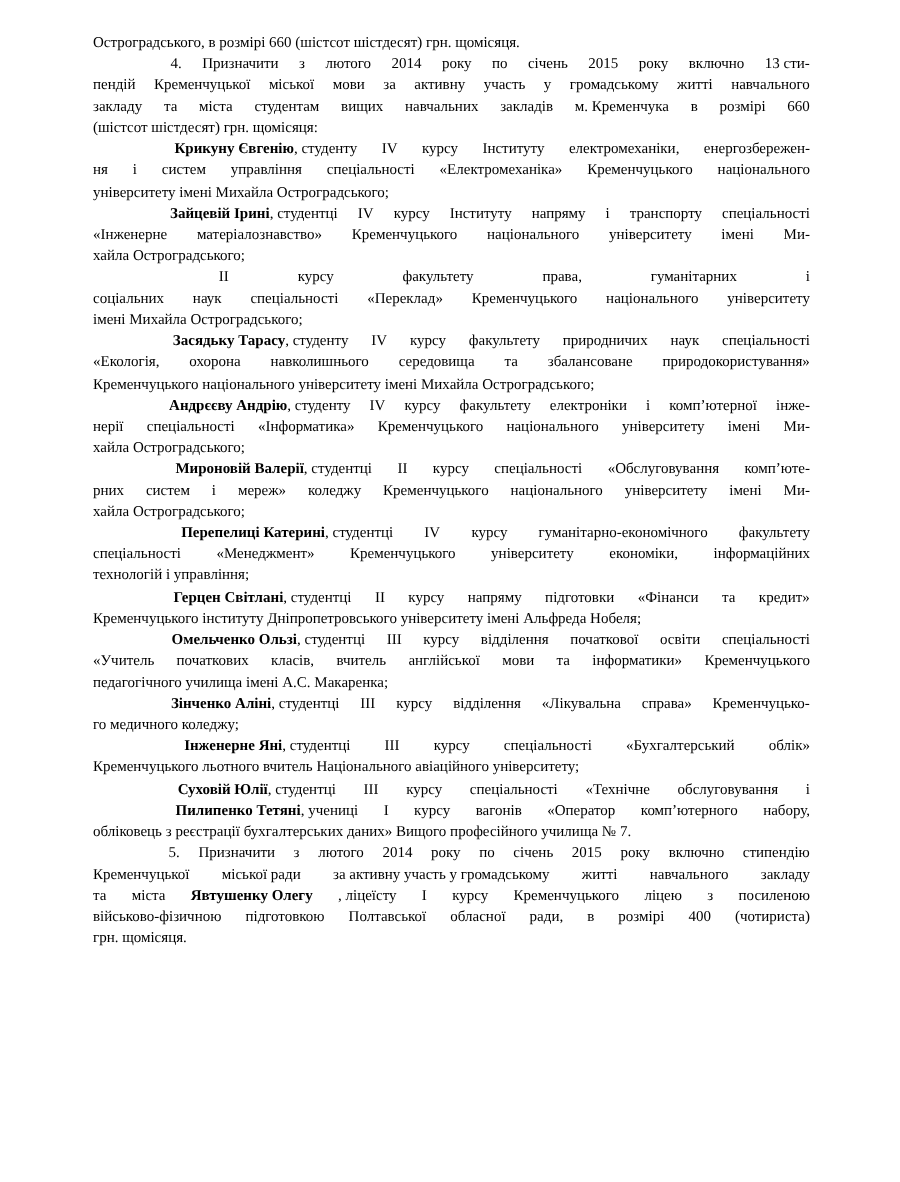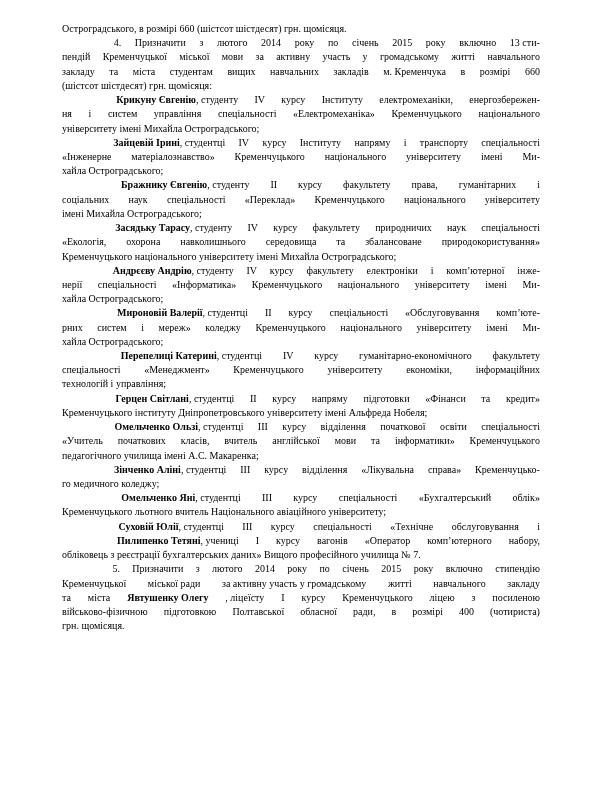--- a/index.html
+++ b/index.html
@@ -136,21 +136,20 @@
         <span class="w">матеріалознавство»</span>
         <span class="w">Кременчуцького</span>
         <span class="w">національного</span>
         <span class="w">університету</span>
         <span class="w">імені</span>
         <span class="w">Ми-</span>
       </div>
       <div class="line left"><span>хайла Остроградського;</span></div>
       <div class="line just">
         <span class="w" style="width: 38px; display: inline-block;"></span>
-        <span class="w"><b>Бражнику Євгенію</b>, студенту</span>
         <span class="w">II</span>
         <span class="w">курсу</span>
         <span class="w">факультету</span>
         <span class="w">права,</span>
         <span class="w">гуманітарних</span>
         <span class="w">і</span>
       </div>
       <div class="line just">
         <span class="w">соціальних</span>
         <span class="w">наук</span>
@@ -282,21 +281,21 @@
         <span class="w">III</span>
         <span class="w">курсу</span>
         <span class="w">відділення</span>
         <span class="w">«Лікувальна</span>
         <span class="w">справа»</span>
         <span class="w">Кременчуцько-</span>
       </div>
       <div class="line left"><span>го медичного коледжу;</span></div>
       <div class="line just">
         <span class="w" style="width: 38px; display: inline-block;"></span>
-        <span class="w"><b>Омельченко Яні</b>, студентці</span>
+        <span class="w"><b>Інженерне Яні</b>, студентці</span>
         <span class="w">III</span>
         <span class="w">курсу</span>
         <span class="w">спеціальності</span>
         <span class="w">«Бухгалтерський</span>
         <span class="w">облік»</span>
       </div>
       <div class="line left"><span>Кременчуцького льотного вчитель Національного авіаційного університету;</span></div>
       <div class="line just">
         <span class="w" style="width: 38px; display: inline-block;"></span>
         <span class="w"><b>Суховій Юлії</b>, студентці</span>

